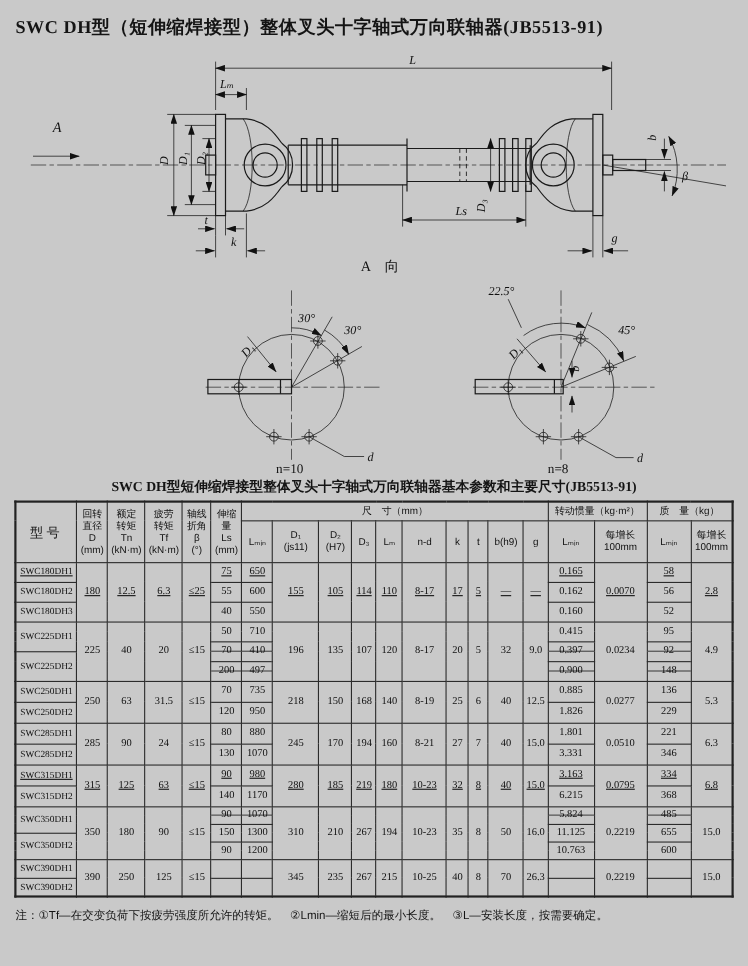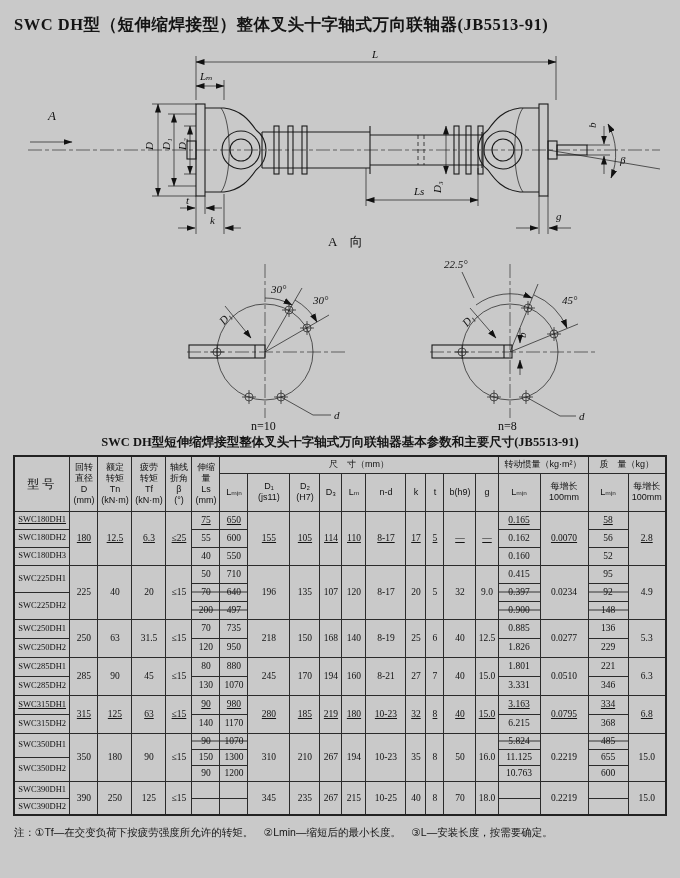--- a/index.html
+++ b/index.html
@@ -393,21 +393,21 @@
         <td rowspan="6">32</td>
         <td rowspan="6">9.0</td>
         <td rowspan="2">0.415</td>
         <td rowspan="6">0.0234</td>
         <td rowspan="2">95</td>
         <td rowspan="6">4.9</td>
       </tr>
       <tr style="height: 9px;"></tr>
       <tr style="height: 9px;">
         <td class="struck" rowspan="2">70</td>
-        <td class="struck" rowspan="2">640</td>
+        <td class="struck" rowspan="2">410</td>
         <td class="struck" rowspan="2">0.397</td>
         <td class="struck" rowspan="2">92</td>
       </tr>
       <tr style="height: 9px;">
         <td class="model" rowspan="3">SWC225DH2</td>
       </tr>
       <tr style="height: 9px;">
         <td class="struck" rowspan="2">200</td>
         <td class="struck" rowspan="2">497</td>
         <td class="struck" rowspan="2">0.900</td>
@@ -440,21 +440,21 @@
         <td class="model">SWC250DH2</td>
         <td>120</td>
         <td>950</td>
         <td>1.826</td>
         <td>229</td>
       </tr>
       <tr style="height: 19px; padding-left: 25px;">
         <td class="model">SWC285DH1</td>
         <td rowspan="2">285</td>
         <td rowspan="2">90</td>
-        <td rowspan="2">45</td>
+        <td rowspan="2">24</td>
         <td rowspan="2">≤15</td>
         <td>80</td>
         <td>880</td>
         <td rowspan="2">245</td>
         <td rowspan="2">170</td>
         <td rowspan="2">194</td>
         <td rowspan="2">160</td>
         <td rowspan="2">8-21</td>
         <td rowspan="2">27</td>
         <td rowspan="2">7</td>
@@ -549,21 +549,21 @@
         <td></td>
         <td></td>
         <td rowspan="2">345</td>
         <td rowspan="2">235</td>
         <td rowspan="2">267</td>
         <td rowspan="2">215</td>
         <td rowspan="2">10-25</td>
         <td rowspan="2">40</td>
         <td rowspan="2">8</td>
         <td rowspan="2">70</td>
-        <td rowspan="2">18.0</td>
+        <td rowspan="2">26.3</td>
         <td></td>
         <td rowspan="2">0.2219</td>
         <td></td>
         <td rowspan="2">15.0</td>
       </tr>
       <tr style="height: 17px;">
         <td class="model">SWC390DH2</td>
         <td></td>
         <td></td>
         <td></td>

